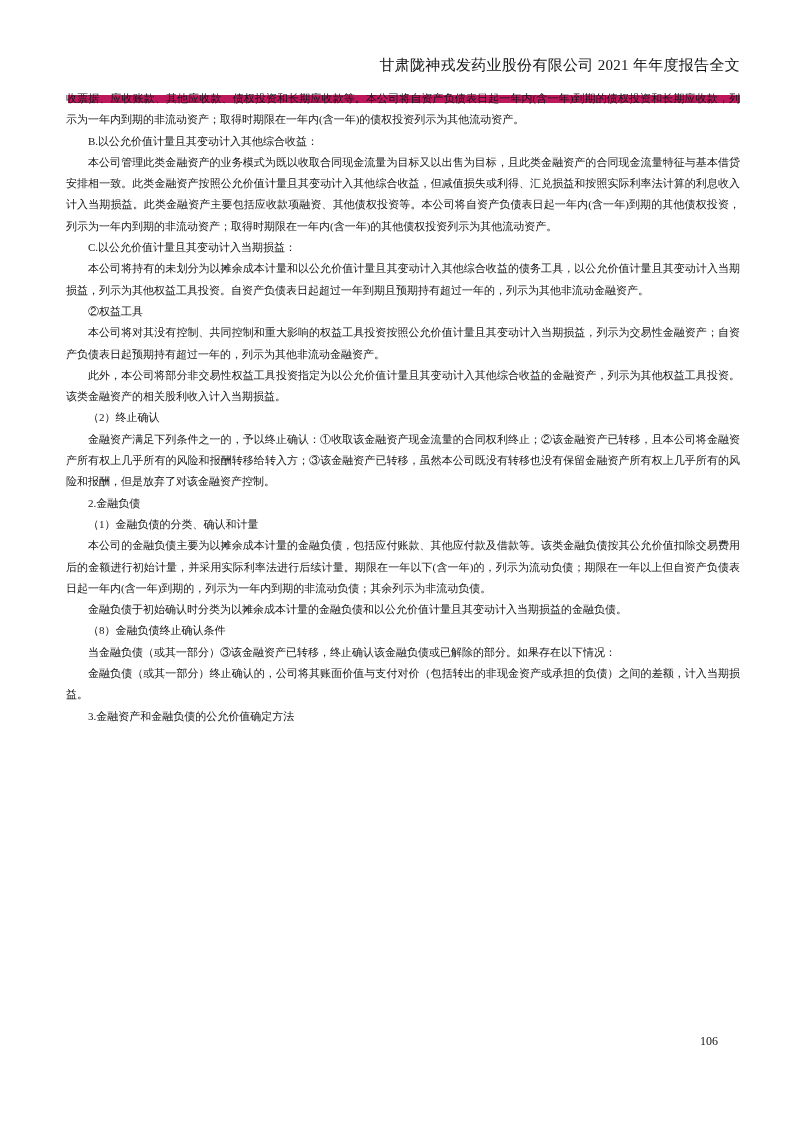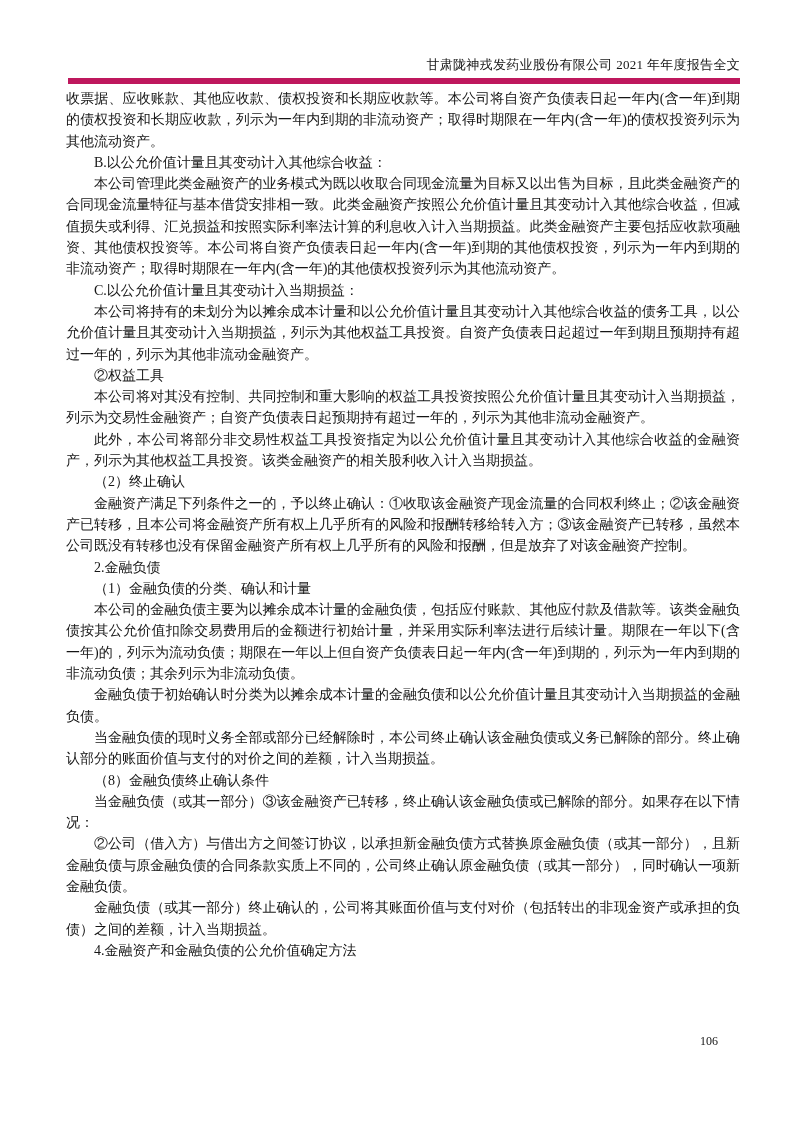--- a/index.html
+++ b/index.html
@@ -12,32 +12,32 @@
     font-family: "Liberation Serif", "DejaVu Serif", serif;
     color: #151515;
     overflow: hidden;
   }
   .header {
     position: absolute;
     top: 56px;
     left: 68px;
     width: 672px;
     text-align: right;
-    font-size: 13px;
+    font-size: 15px;
     letter-spacing: 0.3px;
-    padding-bottom: 4px;
-    border-bottom: 6px solid #be185d;
+    padding-bottom: 20px;
+    border-bottom: 8px solid #be185d;
     white-space: nowrap;
   }
   .body-text {
     position: absolute;
     top: 88px;
     left: 66px;
     width: 674px;
-    font-size: 14px;
+    font-size: 11px;
     line-height: 21.3px;
     text-align: justify;
     text-justify: inter-ideograph;
   }
   .body-text p {
     margin: 0;
     padding: 0;
     text-indent: 2em;
     word-break: break-all;
   }
@@ -66,23 +66,21 @@
     <p>本公司将持有的未划分为以摊余成本计量和以公允价值计量且其变动计入其他综合收益的债务工具，以公允价值计量且其变动计入当期损益，列示为其他权益工具投资。自资产负债表日起超过一年到期且预期持有超过一年的，列示为其他非流动金融资产。</p>
     <p>②权益工具</p>
     <p>本公司将对其没有控制、共同控制和重大影响的权益工具投资按照公允价值计量且其变动计入当期损益，列示为交易性金融资产；自资产负债表日起预期持有超过一年的，列示为其他非流动金融资产。</p>
     <p>此外，本公司将部分非交易性权益工具投资指定为以公允价值计量且其变动计入其他综合收益的金融资产，列示为其他权益工具投资。该类金融资产的相关股利收入计入当期损益。</p>
     <p>（2）终止确认</p>
     <p>金融资产满足下列条件之一的，予以终止确认：①收取该金融资产现金流量的合同权利终止；②该金融资产已转移，且本公司将金融资产所有权上几乎所有的风险和报酬转移给转入方；③该金融资产已转移，虽然本公司既没有转移也没有保留金融资产所有权上几乎所有的风险和报酬，但是放弃了对该金融资产控制。</p>
     <p>2.金融负债</p>
     <p>（1）金融负债的分类、确认和计量</p>
     <p>本公司的金融负债主要为以摊余成本计量的金融负债，包括应付账款、其他应付款及借款等。该类金融负债按其公允价值扣除交易费用后的金额进行初始计量，并采用实际利率法进行后续计量。期限在一年以下(含一年)的，列示为流动负债；期限在一年以上但自资产负债表日起一年内(含一年)到期的，列示为一年内到期的非流动负债；其余列示为非流动负债。</p>
     <p>金融负债于初始确认时分类为以摊余成本计量的金融负债和以公允价值计量且其变动计入当期损益的金融负债。</p>
-    <p>当金融负债的现时义务全部或部分已经解除时，本公司终止确认该金融负债或义务已解除的部分。终止确认部分的账面价值与支付的对价之间的差额，计入当期损益。</p>
     <p>（8）金融负债终止确认条件</p>
     <p>当金融负债（或其一部分）③该金融资产已转移，终止确认该金融负债或已解除的部分。如果存在以下情况：</p>
-    <p>②公司（借入方）与借出方之间签订协议，以承担新金融负债方式替换原金融负债（或其一部分），且新金融负债与原金融负债的合同条款实质上不同的，公司终止确认原金融负债（或其一部分），同时确认一项新金融负债。</p>
     <p>金融负债（或其一部分）终止确认的，公司将其账面价值与支付对价（包括转出的非现金资产或承担的负债）之间的差额，计入当期损益。</p>
-    <p>4.金融资产和金融负债的公允价值确定方法</p>
+    <p>3.金融资产和金融负债的公允价值确定方法</p>
   </div>
 
   <div class="page-number">106</div>
 
 </div>
 
 </body></html>

